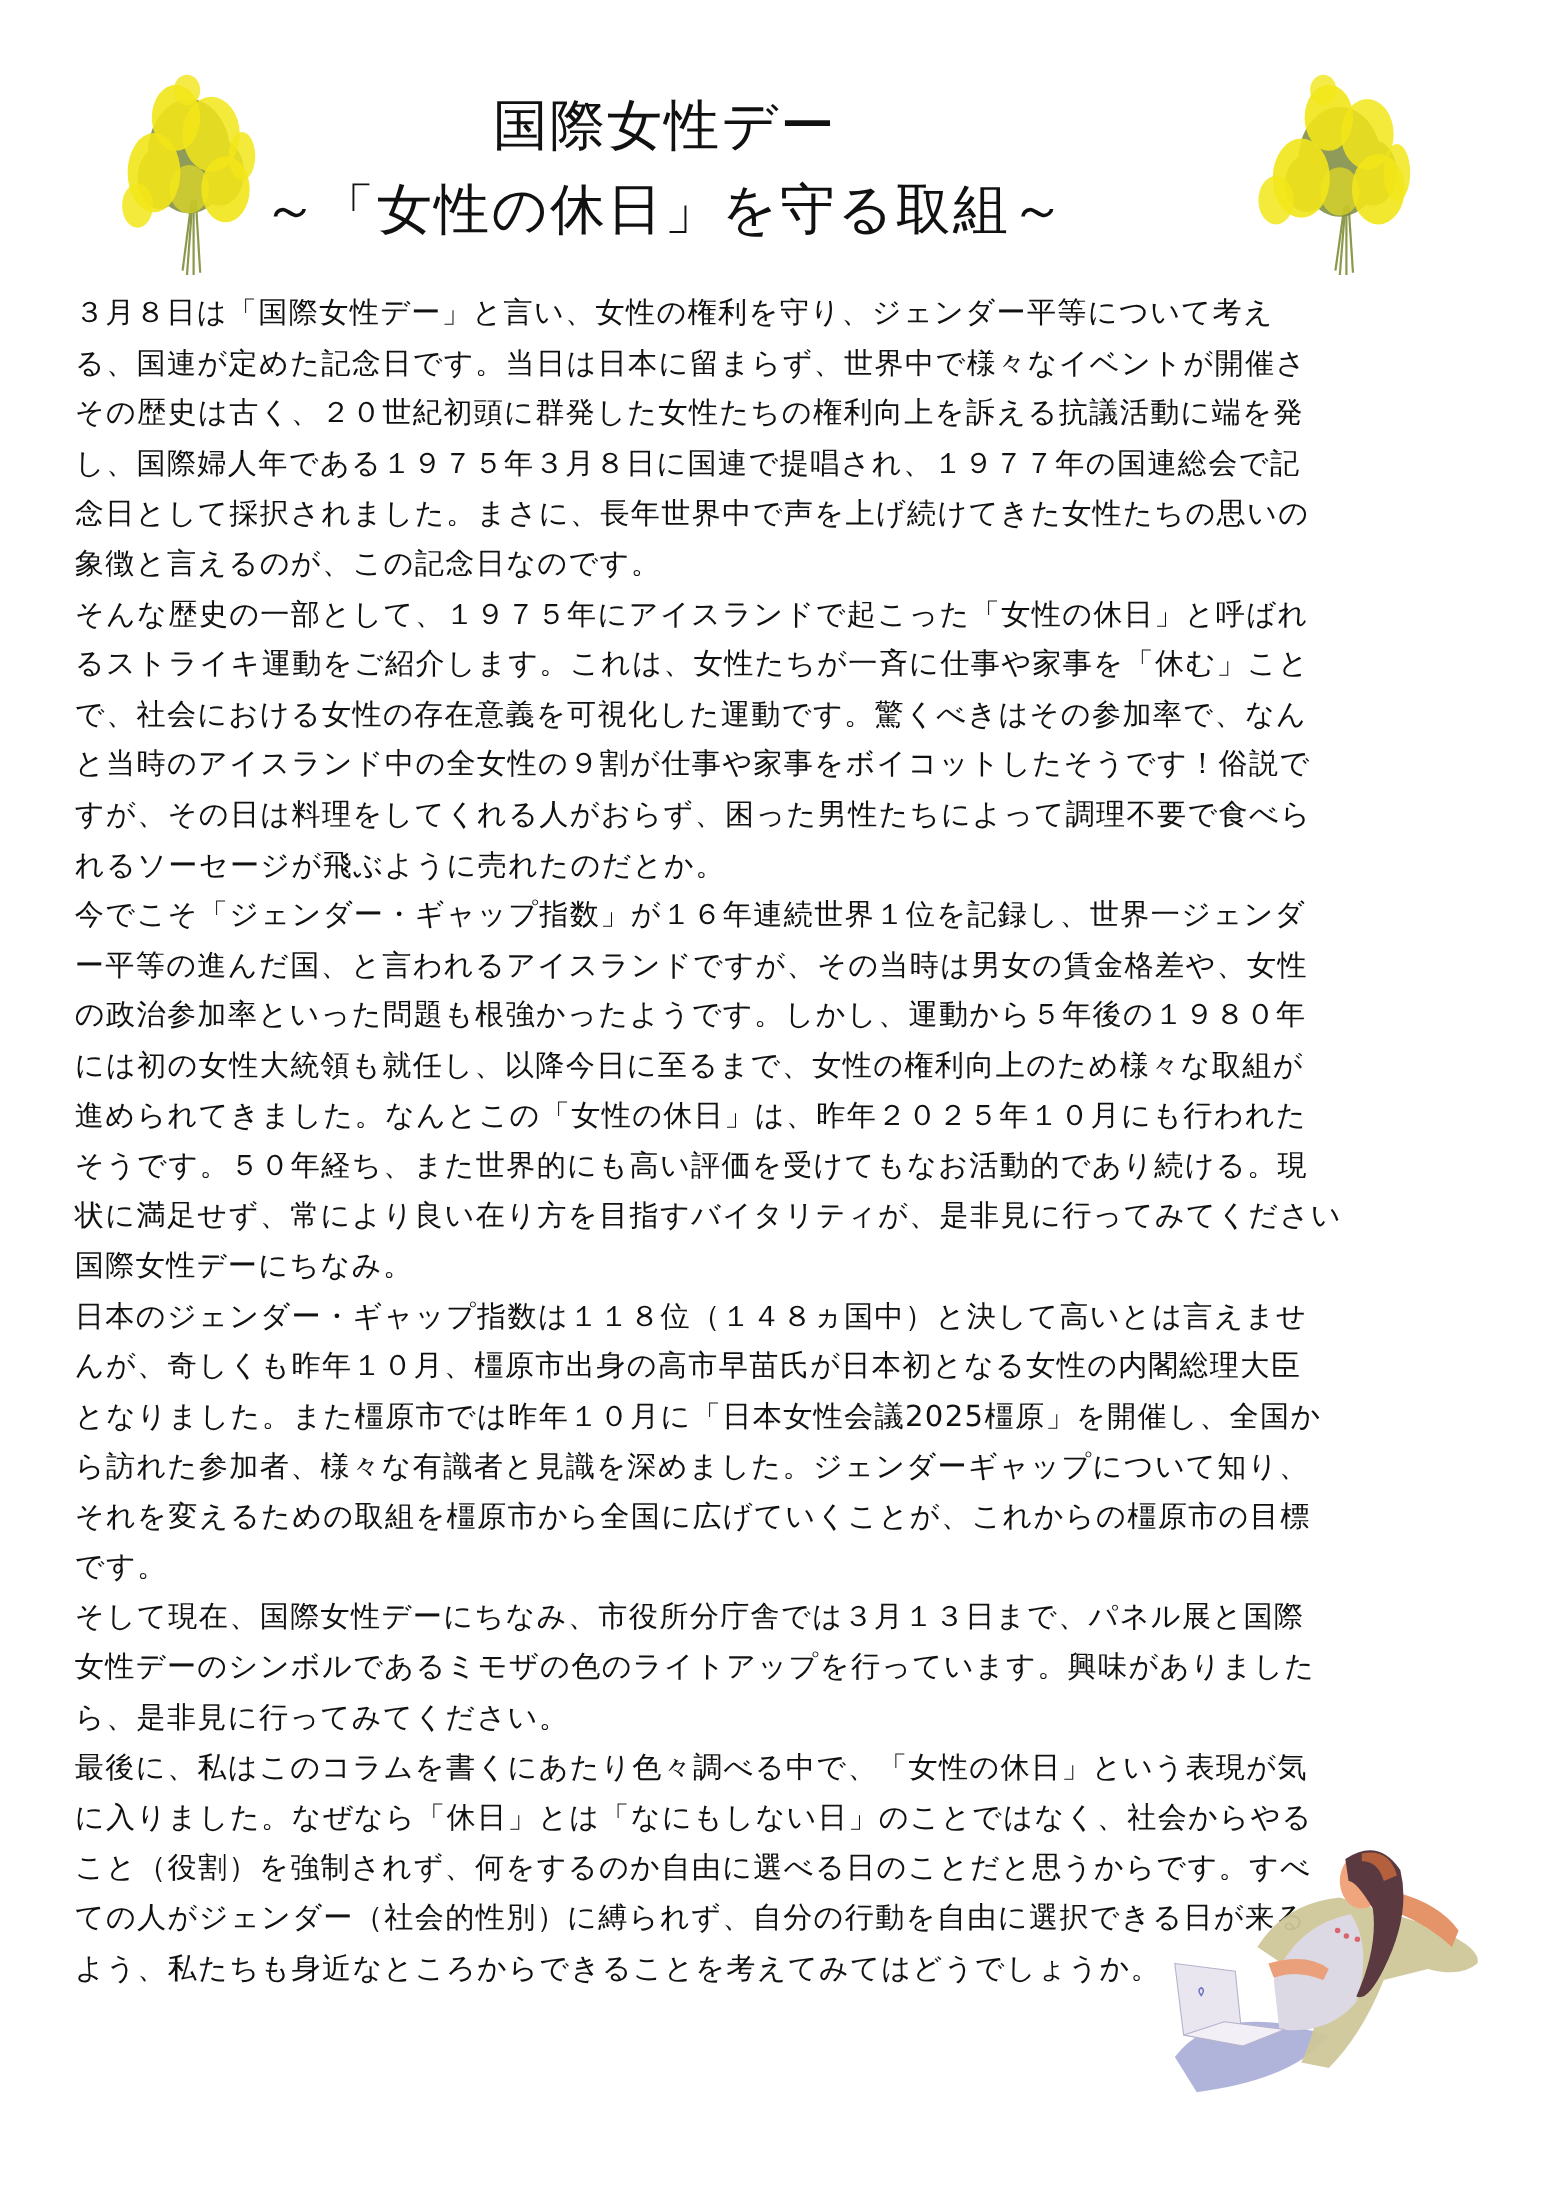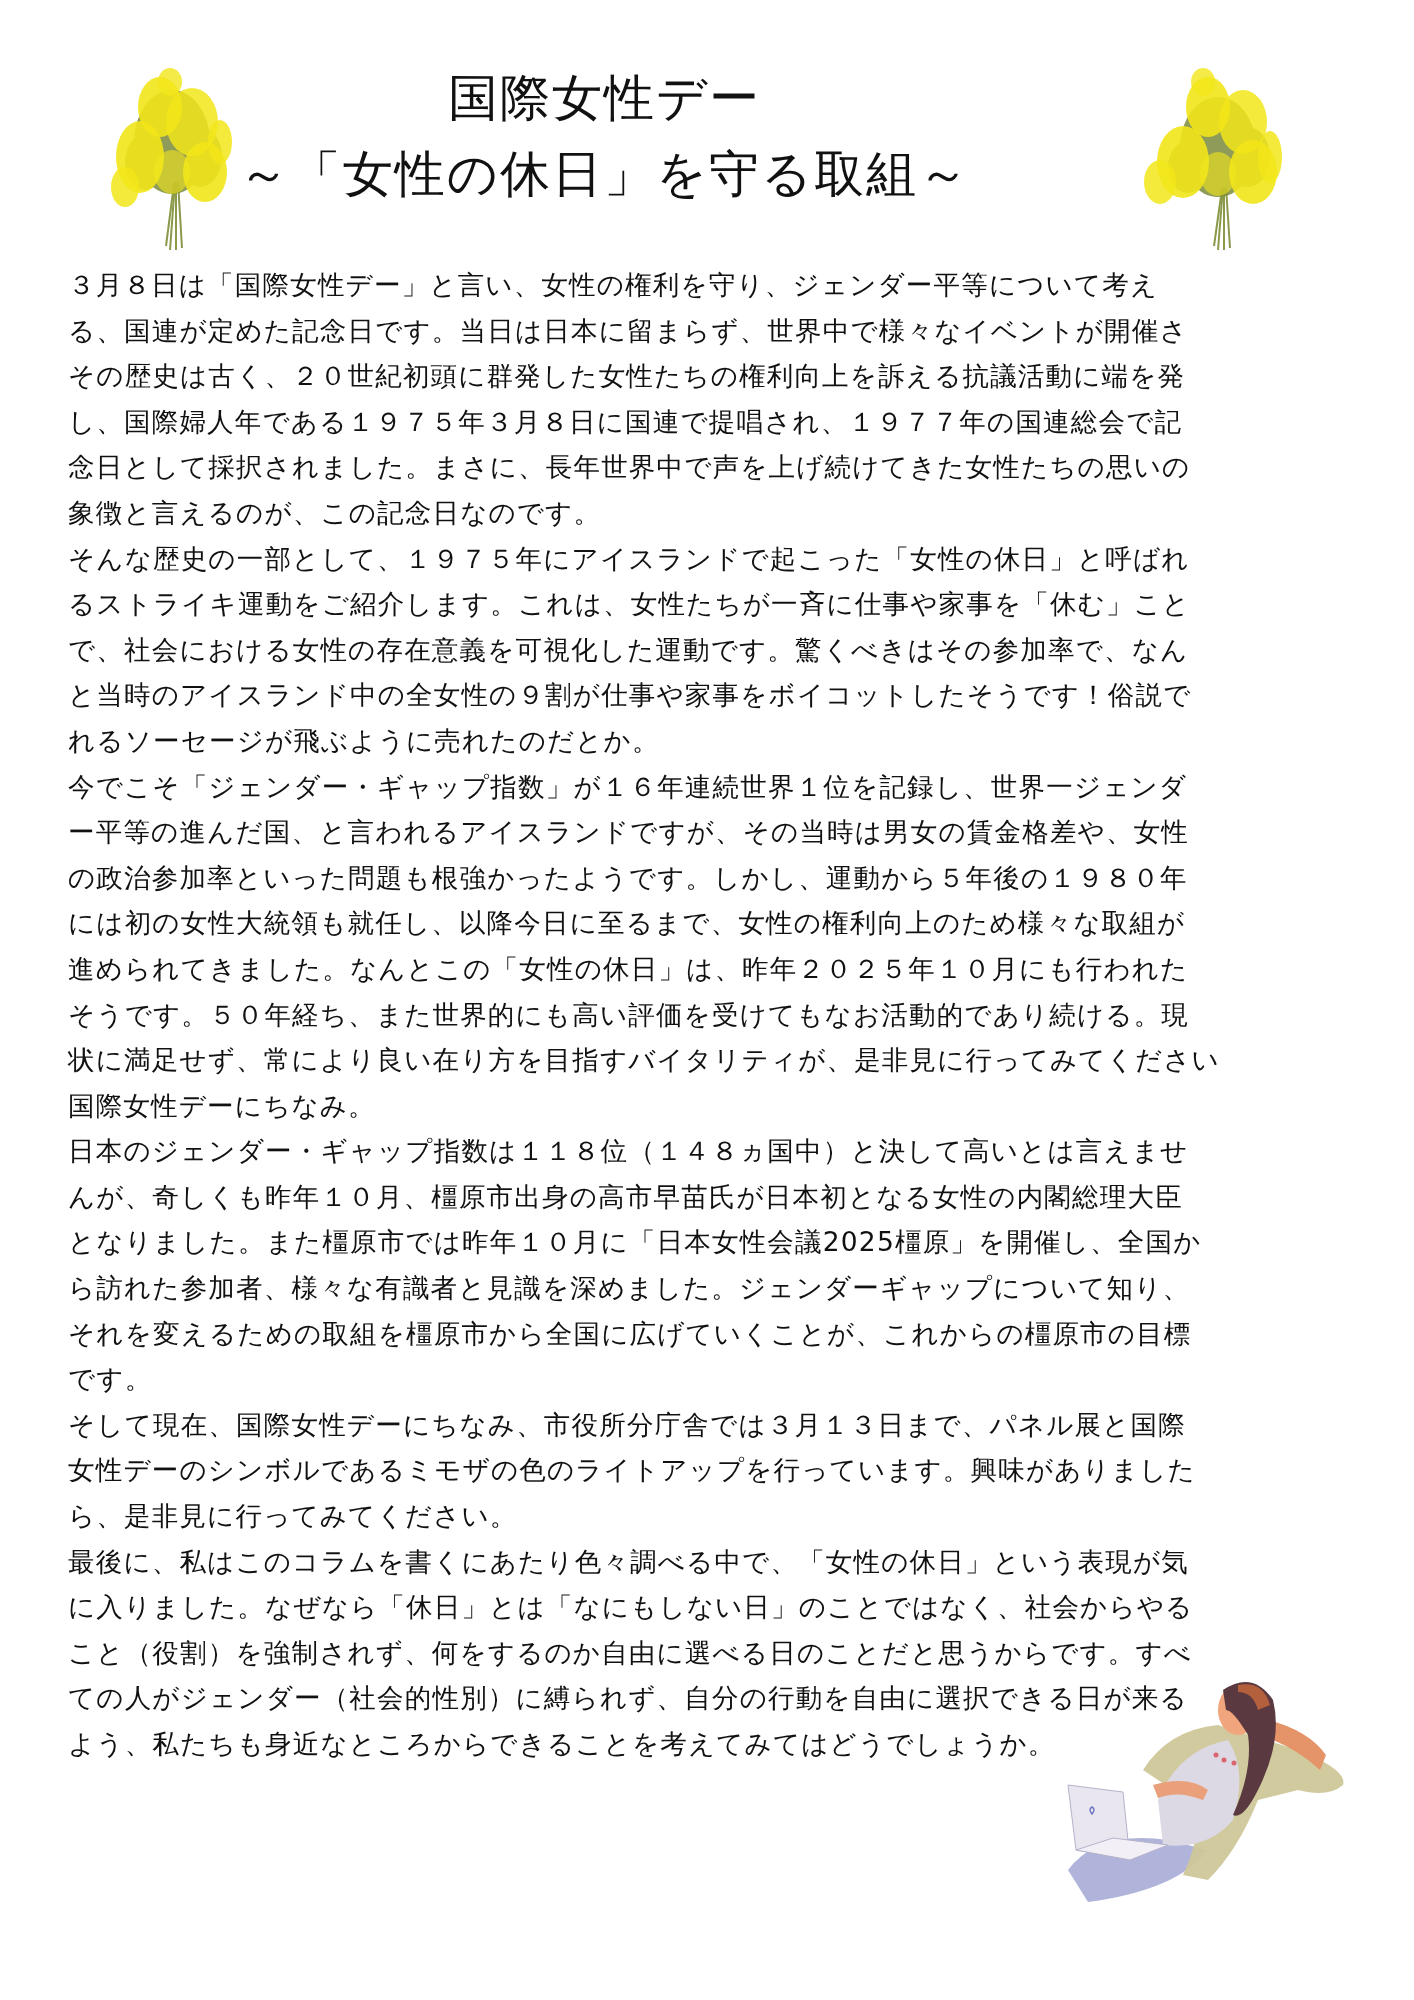--- a/index.html
+++ b/index.html
@@ -1,21 +1,21 @@
 <!DOCTYPE html>
 <html><head>
 <meta charset="utf-8">
 <style>
   html, body { margin: 0; padding: 0; background: #ffffff; }
   body {
     width: 1414px; height: 2000px; position: relative; overflow: hidden;
     font-family: "DejaVu Sans", "Liberation Sans", sans-serif; color: #111111;
   }
   .title-block {
-    position: absolute; left: 0; top: 60px; width: 1209px; text-align: center;
+    position: absolute; left: 0; top: 76px; width: 1209px; text-align: center;
   }
   .title-line {
     font-size: 50px; line-height: 76px; letter-spacing: 2px; color: #111;
     white-space: nowrap;
   }
   .mimosa { position: absolute; width: 150px; height: 190px; }
   .mimosa.left { left: 100px; top: 62px; }
   .mimosa.right { left: 1138px; top: 62px; }
   .body-text {
     position: absolute; left: 68px; top: 262px; width: 1250px;
@@ -94,20 +94,21 @@
     <span class="line"> その歴史は古く、２０世紀初頭に群発した女性たちの権利向上を訴える抗議活動に端を発</span>
     <span class="line">し、国際婦人年である１９７５年３月８日に国連で提唱され、１９７７年の国連総会で記</span>
     <span class="line">念日として採択されました。まさに、長年世界中で声を上げ続けてきた女性たちの思いの</span>
     <span class="line">象徴と言えるのが、この記念日なのです。</span>
   </p>
   <p class="para">
     <span class="line"> そんな歴史の一部として、１９７５年にアイスランドで起こった「女性の休日」と呼ばれ</span>
     <span class="line">るストライキ運動をご紹介します。これは、女性たちが一斉に仕事や家事を「休む」こと</span>
     <span class="line">で、社会における女性の存在意義を可視化した運動です。驚くべきはその参加率で、なん</span>
     <span class="line">と当時のアイスランド中の全女性の９割が仕事や家事をボイコットしたそうです！俗説で</span>
+    <span class="line">すが、その日は料理をしてくれる人がおらず、困った男性たちによって調理不要で食べら</span>
     <span class="line">れるソーセージが飛ぶように売れたのだとか。</span>
   </p>
   <p class="para">
     <span class="line"> 今でこそ「ジェンダー・ギャップ指数」が１６年連続世界１位を記録し、世界一ジェンダ</span>
     <span class="line">ー平等の進んだ国、と言われるアイスランドですが、その当時は男女の賃金格差や、女性</span>
     <span class="line">の政治参加率といった問題も根強かったようです。しかし、運動から５年後の１９８０年</span>
     <span class="line">には初の女性大統領も就任し、以降今日に至るまで、女性の権利向上のため様々な取組が</span>
     <span class="line">進められてきました。なんとこの「女性の休日」は、昨年２０２５年１０月にも行われた</span>
     <span class="line">そうです。５０年経ち、また世界的にも高い評価を受けてもなお活動的であり続ける。現</span>
     <span class="line">状に満足せず、常により良い在り方を目指すバイタリティが、是非見に行ってみてください</span>

